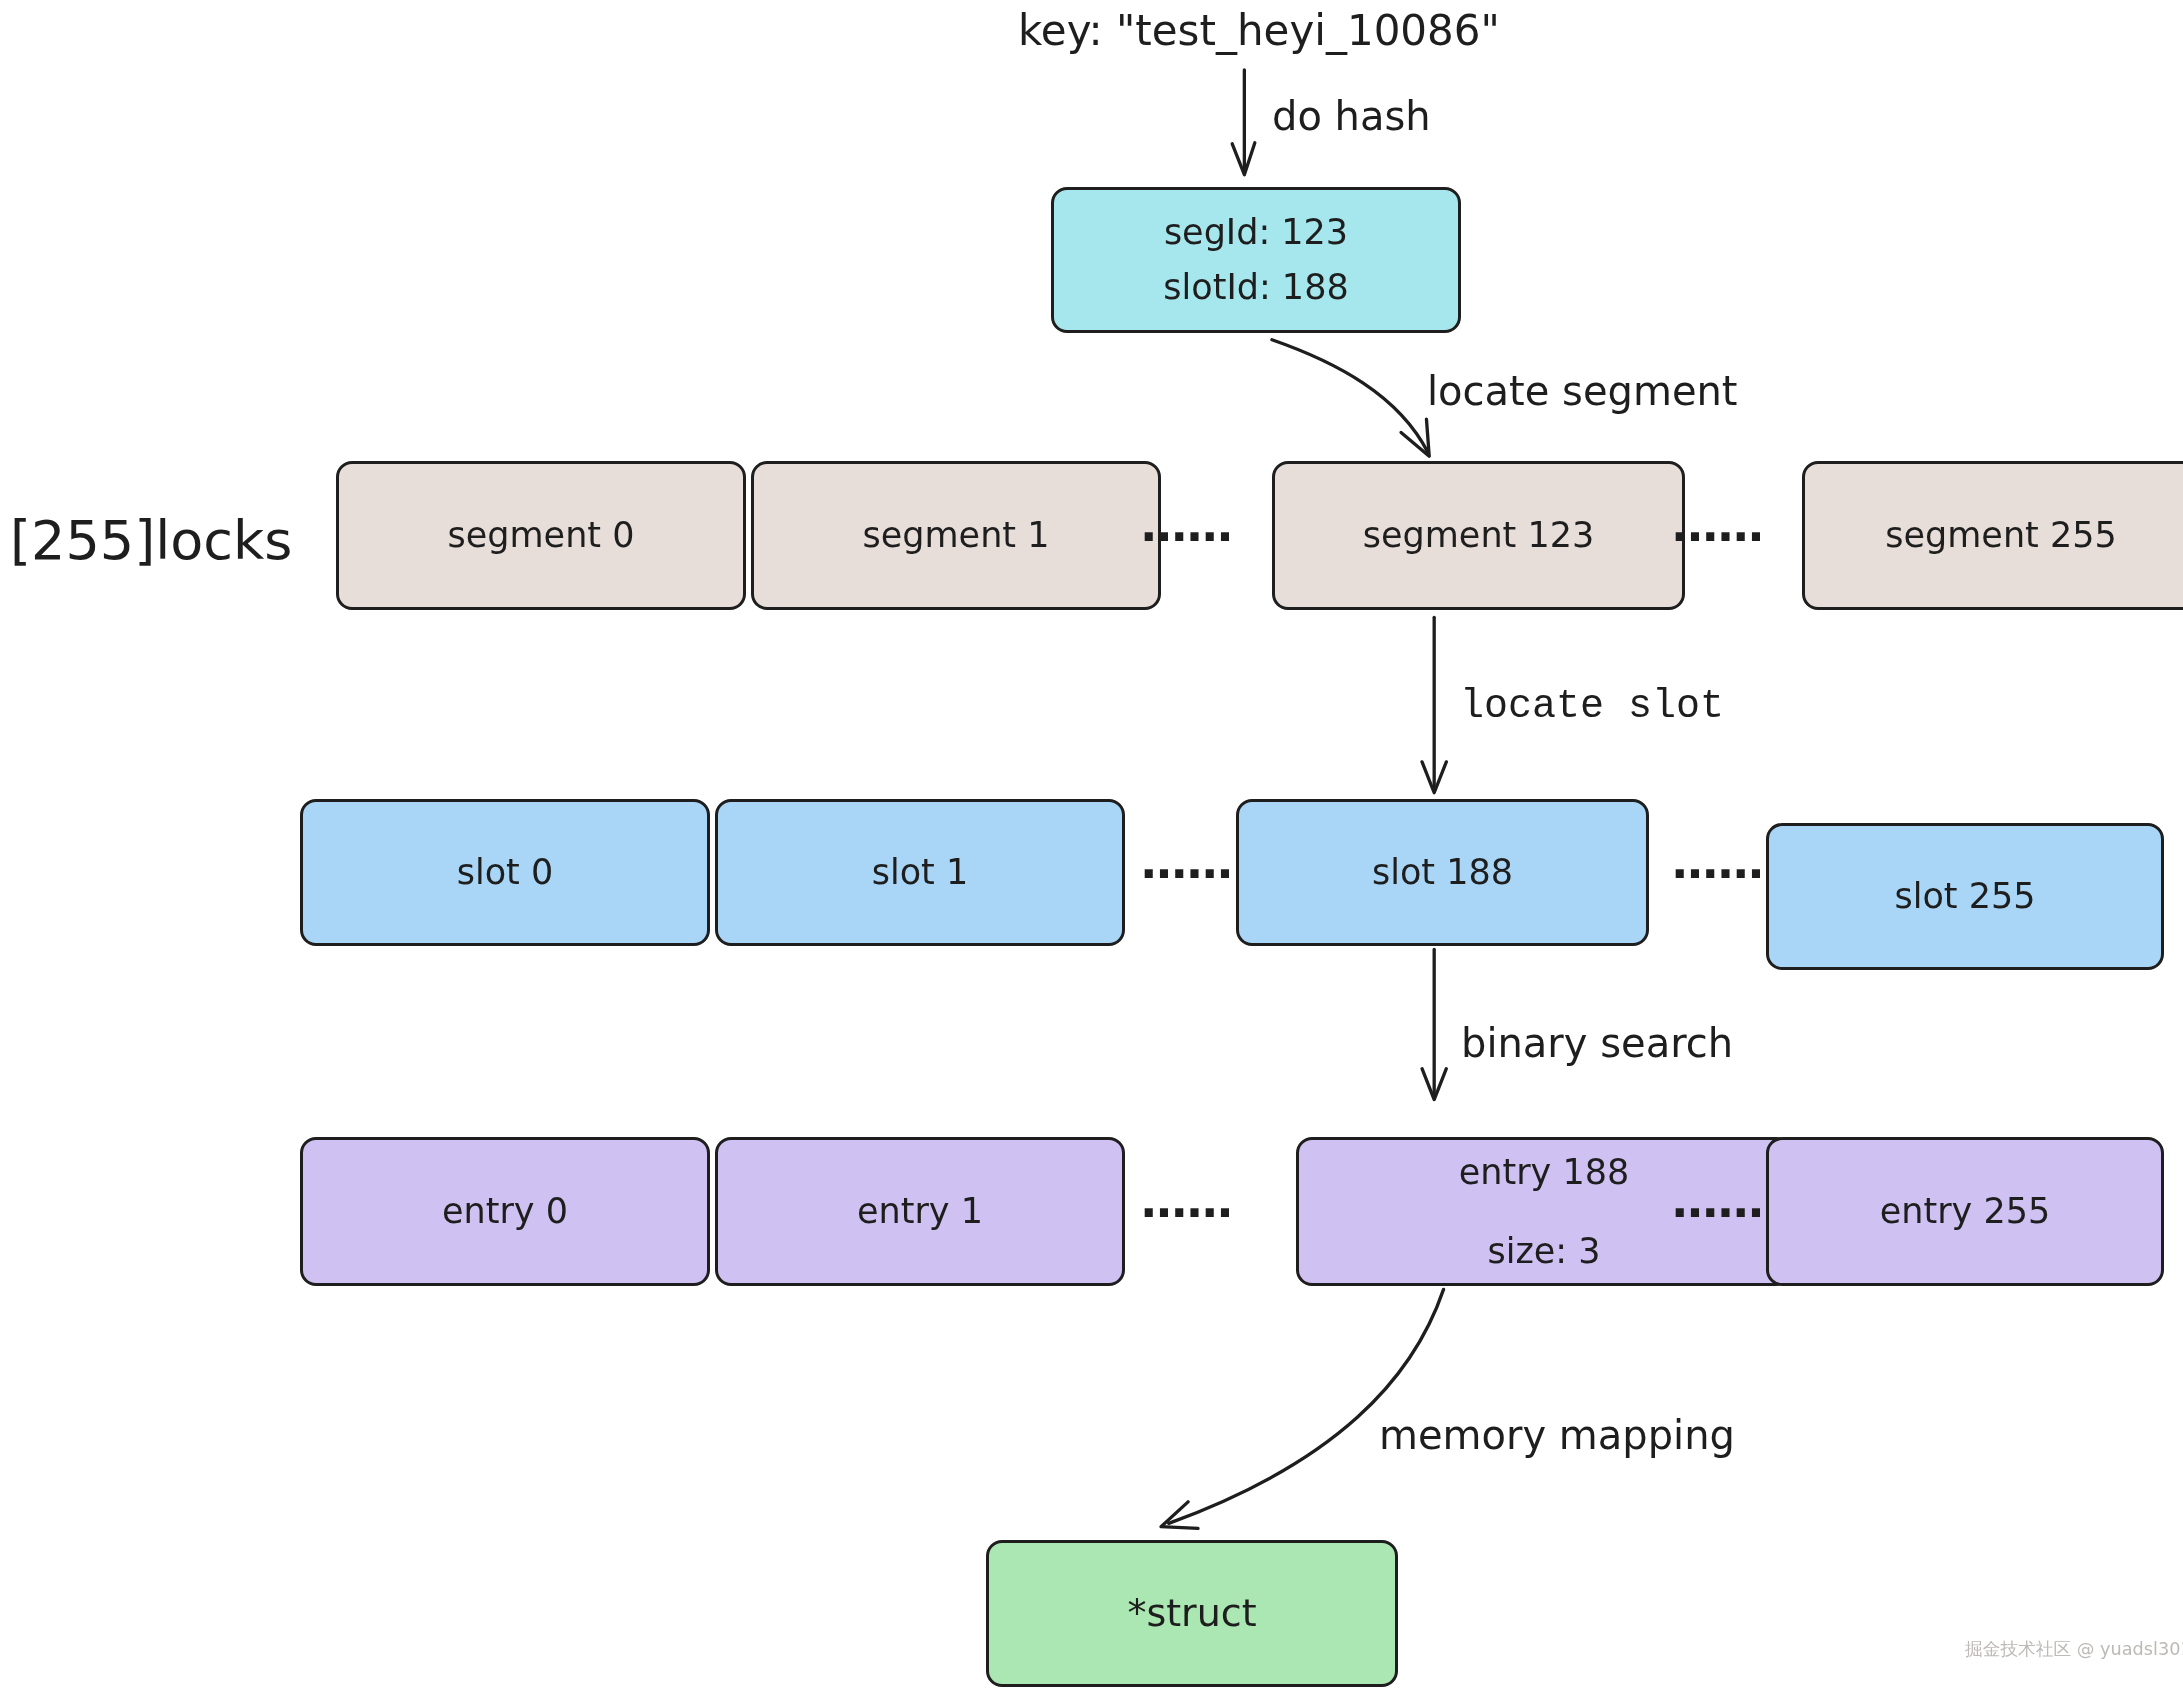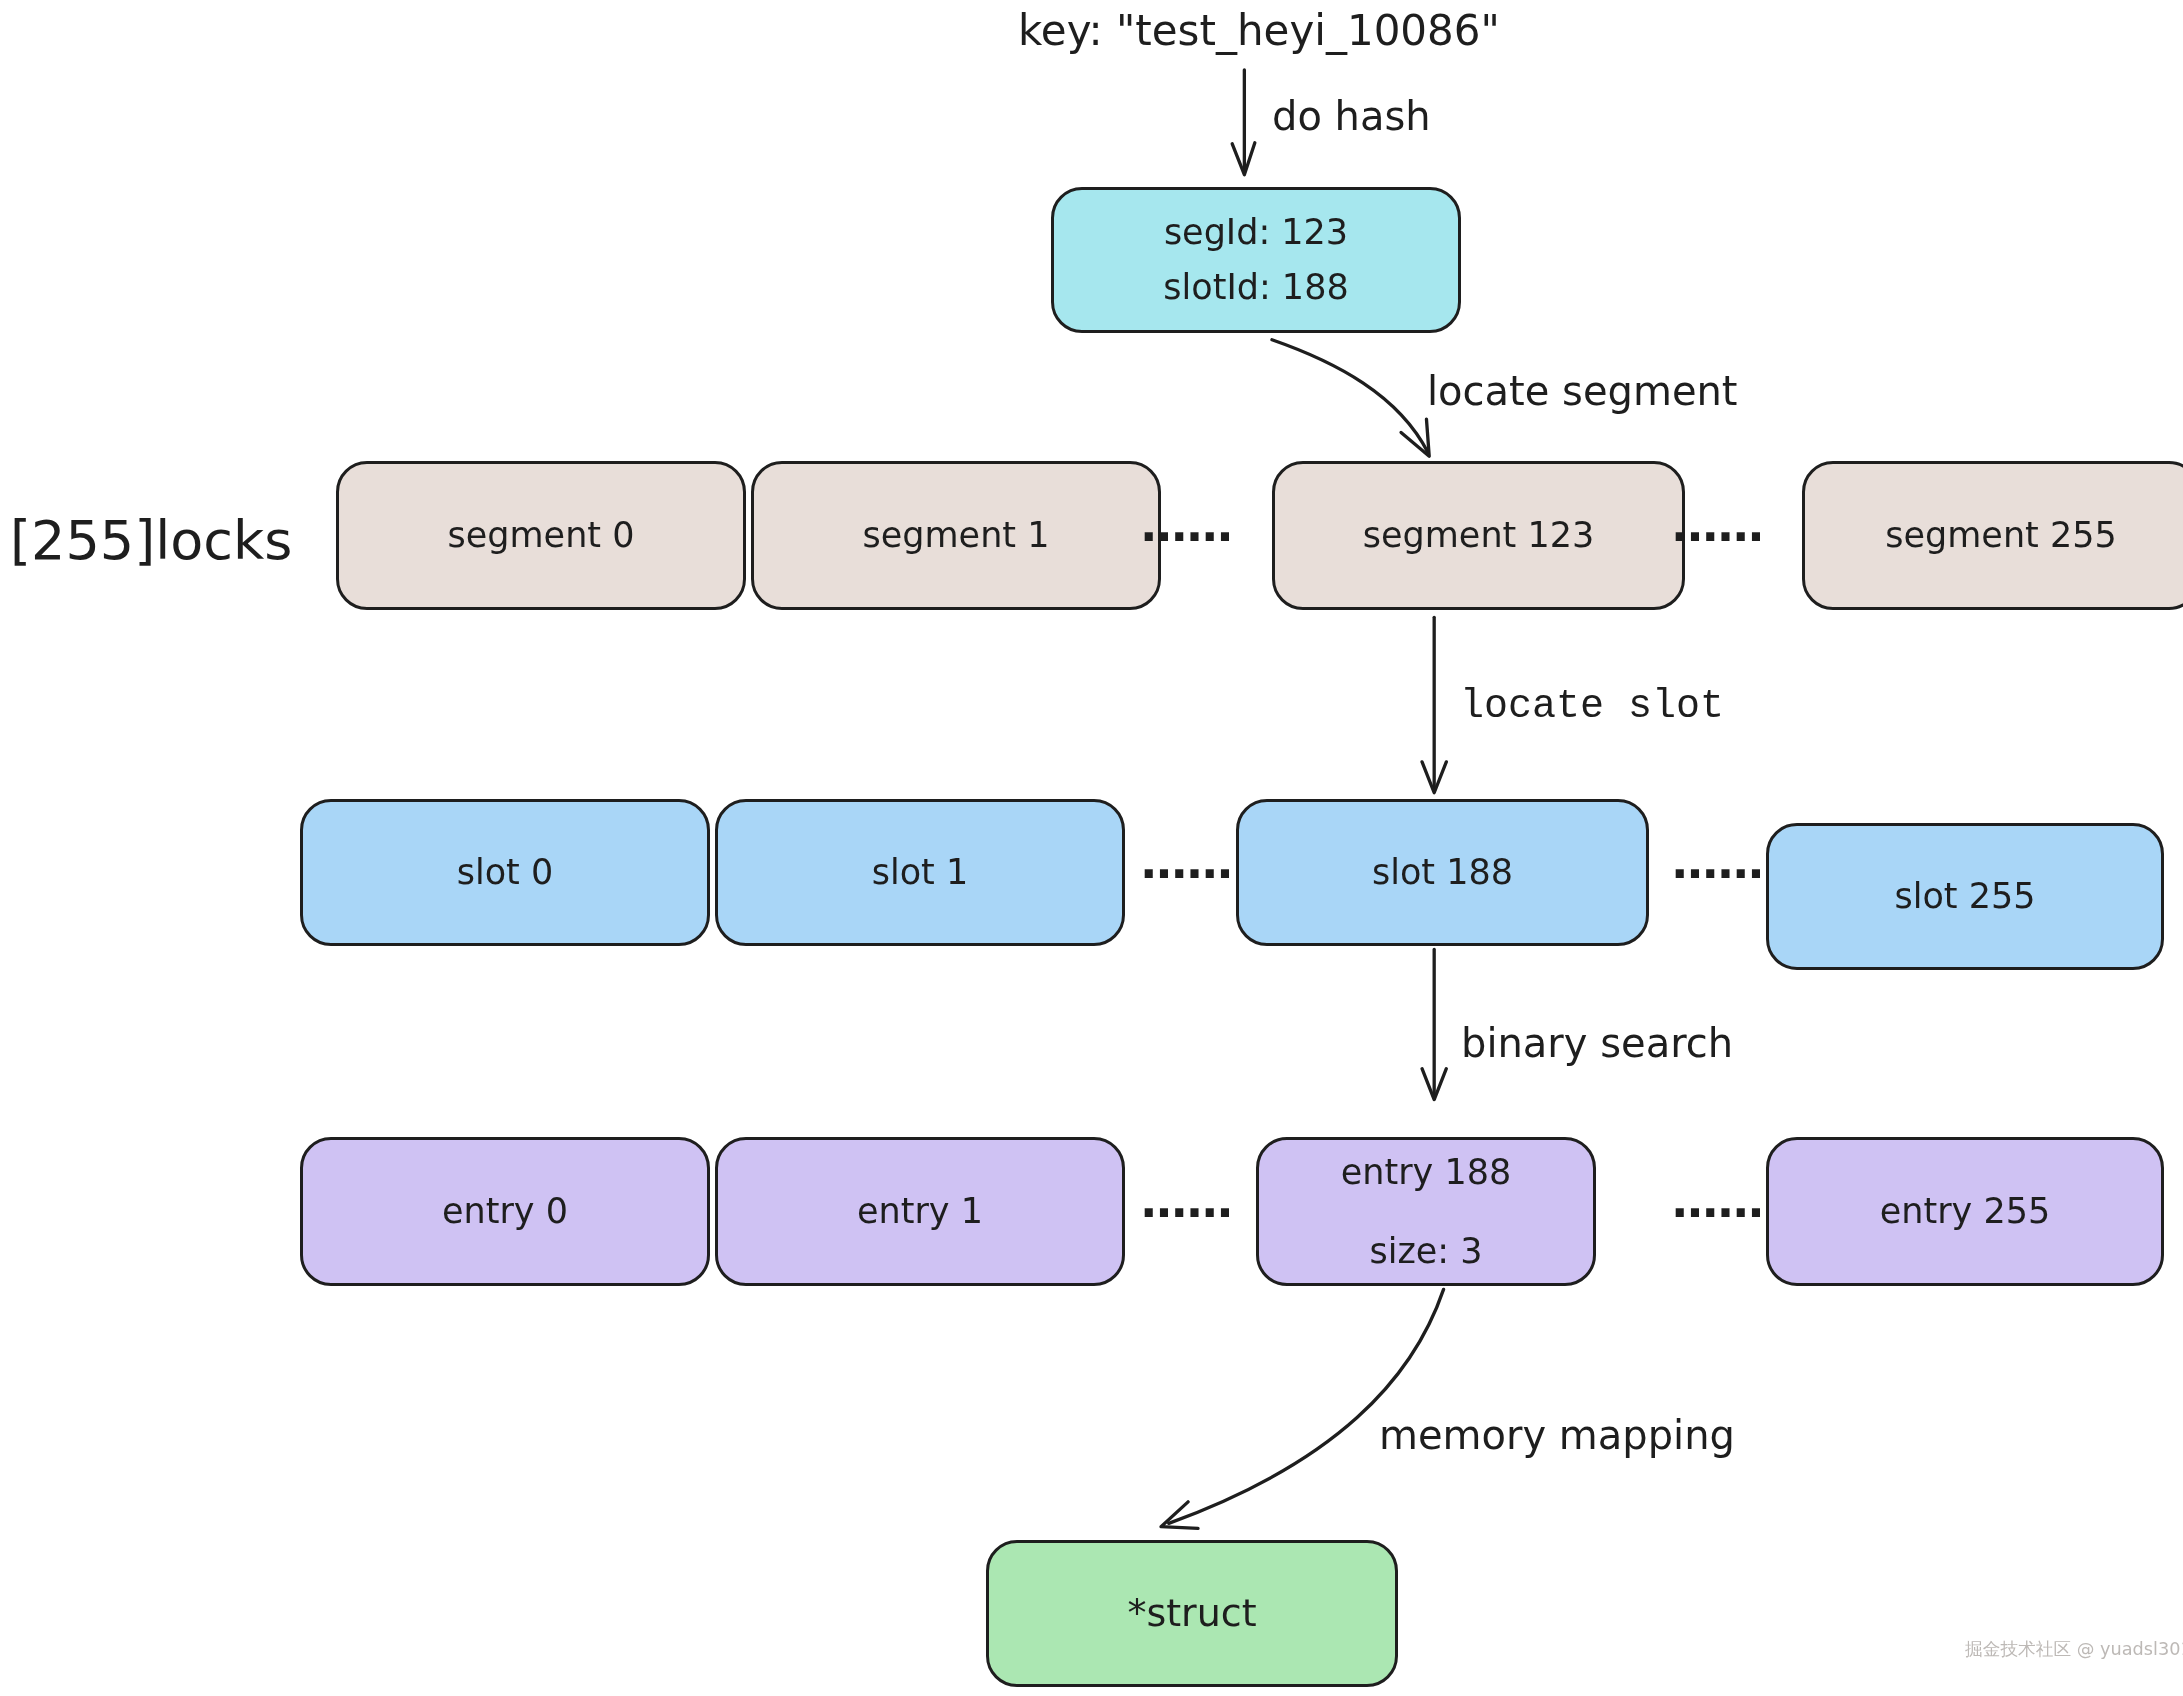--- a/index.html
+++ b/index.html
@@ -3,21 +3,21 @@
 <meta charset="utf-8">
 <style>
   html,body { margin:0; padding:0; background:#ffffff; }
   #canvas {
     position:relative; width:2183px; height:1697px;
     background:#ffffff; overflow:hidden;
     font-family:"DejaVu Sans", sans-serif; color:#1e1e1e;
   }
   .node {
     position:absolute; box-sizing:border-box;
-    border:3.9px solid var(--c-stroke,#1e1e1e); border-radius:31px;
+    border:3.9px solid var(--c-stroke,#1e1e1e); border-radius:16px;
     display:flex; flex-direction:column; align-items:center; justify-content:center;
     text-align:center; font-size:35px; line-height:55px; color:#1e1e1e;
   }
   .seg    { background:var(--c-segment);margin-left:36px; }
   .slot   { background:var(--c-slot); }
   .entry  { background:var(--c-entry); }
   .hash   { background:var(--c-hash); }
   .struct { background:var(--c-struct); font-size:38px; }
   .lbl {
     position:absolute; font-size:40px; line-height:1.15; white-space:nowrap; color:#1e1e1e;
@@ -103,21 +103,21 @@
     <span>slot 255</span>
   </div>
 
   <div class="node entry" style="left:300px; top:1137px; width:410px; height:149px;">
     <span>entry 0</span>
   </div>
   <div class="node entry" style="left:715px; top:1137px; width:410px; height:149px;">
     <span>entry 1</span>
   </div>
   <div class="dots" style="left:1140px; top:1178px;">......</div>
-  <div class="node entry" style="left:1256px; top:1137px; width:340px; height:149px;gap:24px;">
+  <div class="node entry" style="left:1296px; top:1137px; width:496px; height:149px;gap:24px;">
     <span>entry 188</span>
     <span>size: 3</span>
   </div>
   <div class="dots" style="left:1671px; top:1178px;">......</div>
   <div class="node entry" style="left:1766px; top:1137px; width:398px; height:149px;">
     <span>entry 255</span>
   </div>
 
   <div class="node struct" style="left:942px; top:1540px; width:412px; height:147px;margin-left:44px;">
     <span>*struct</span>

